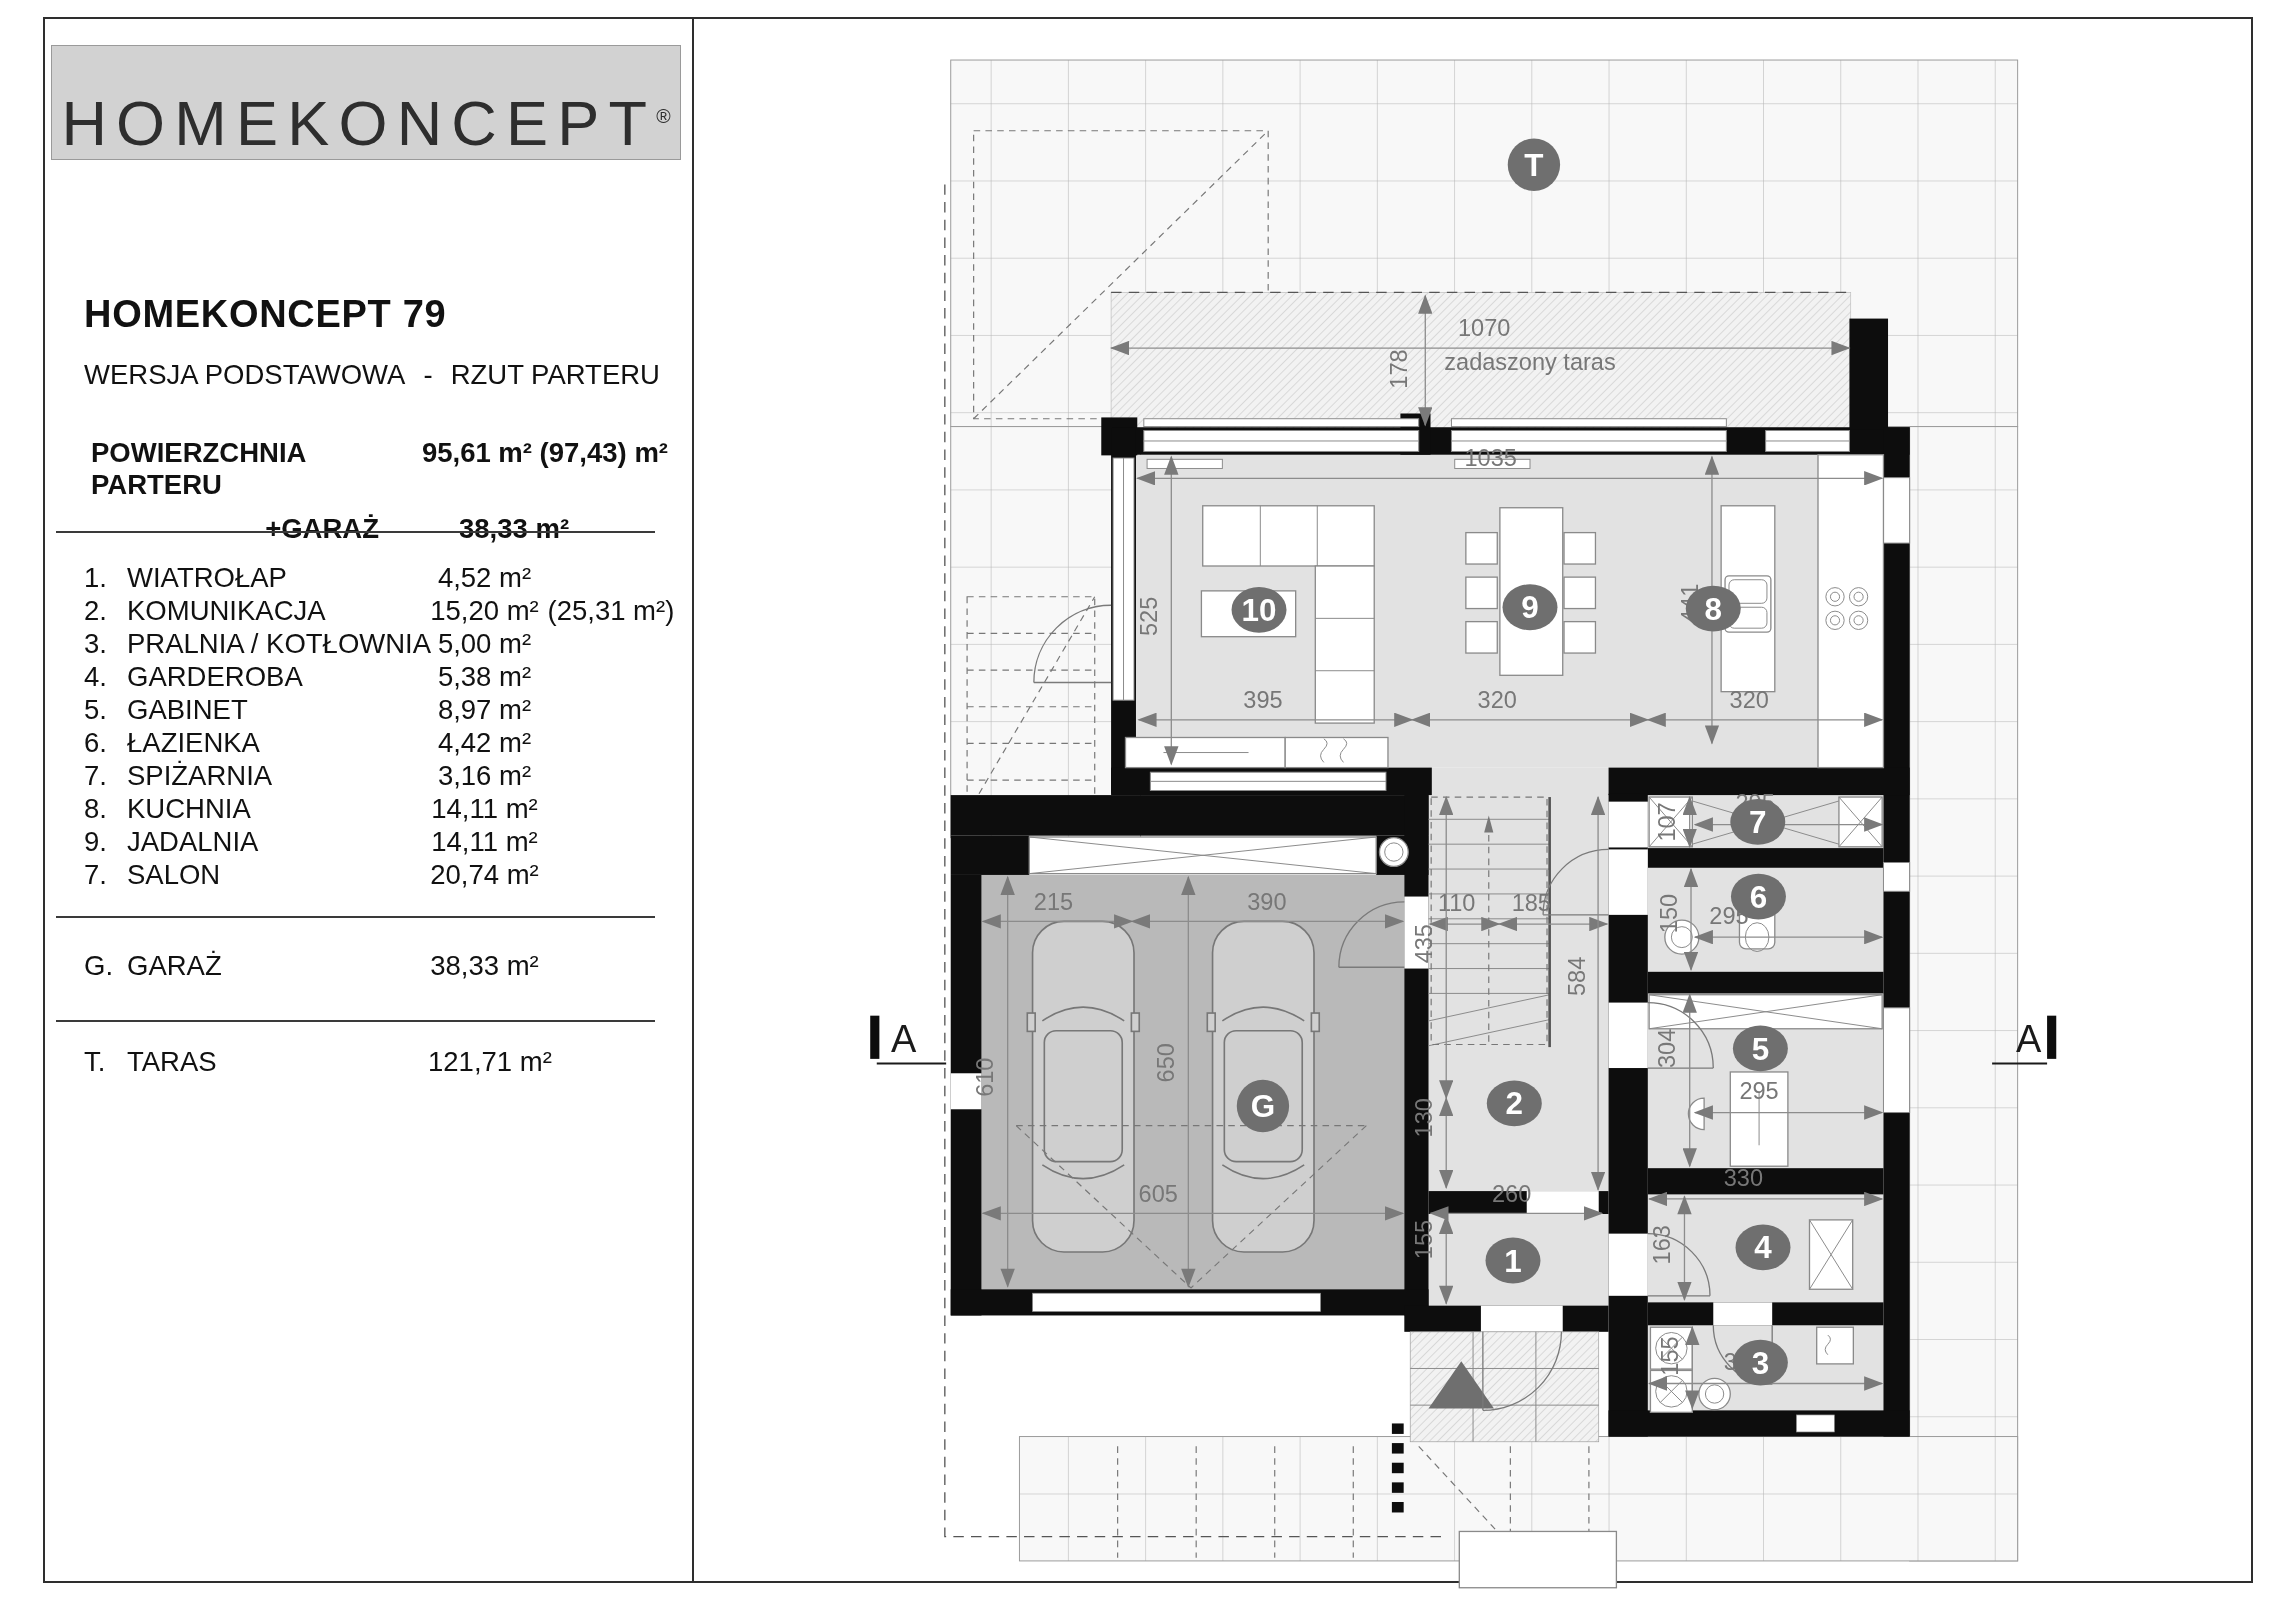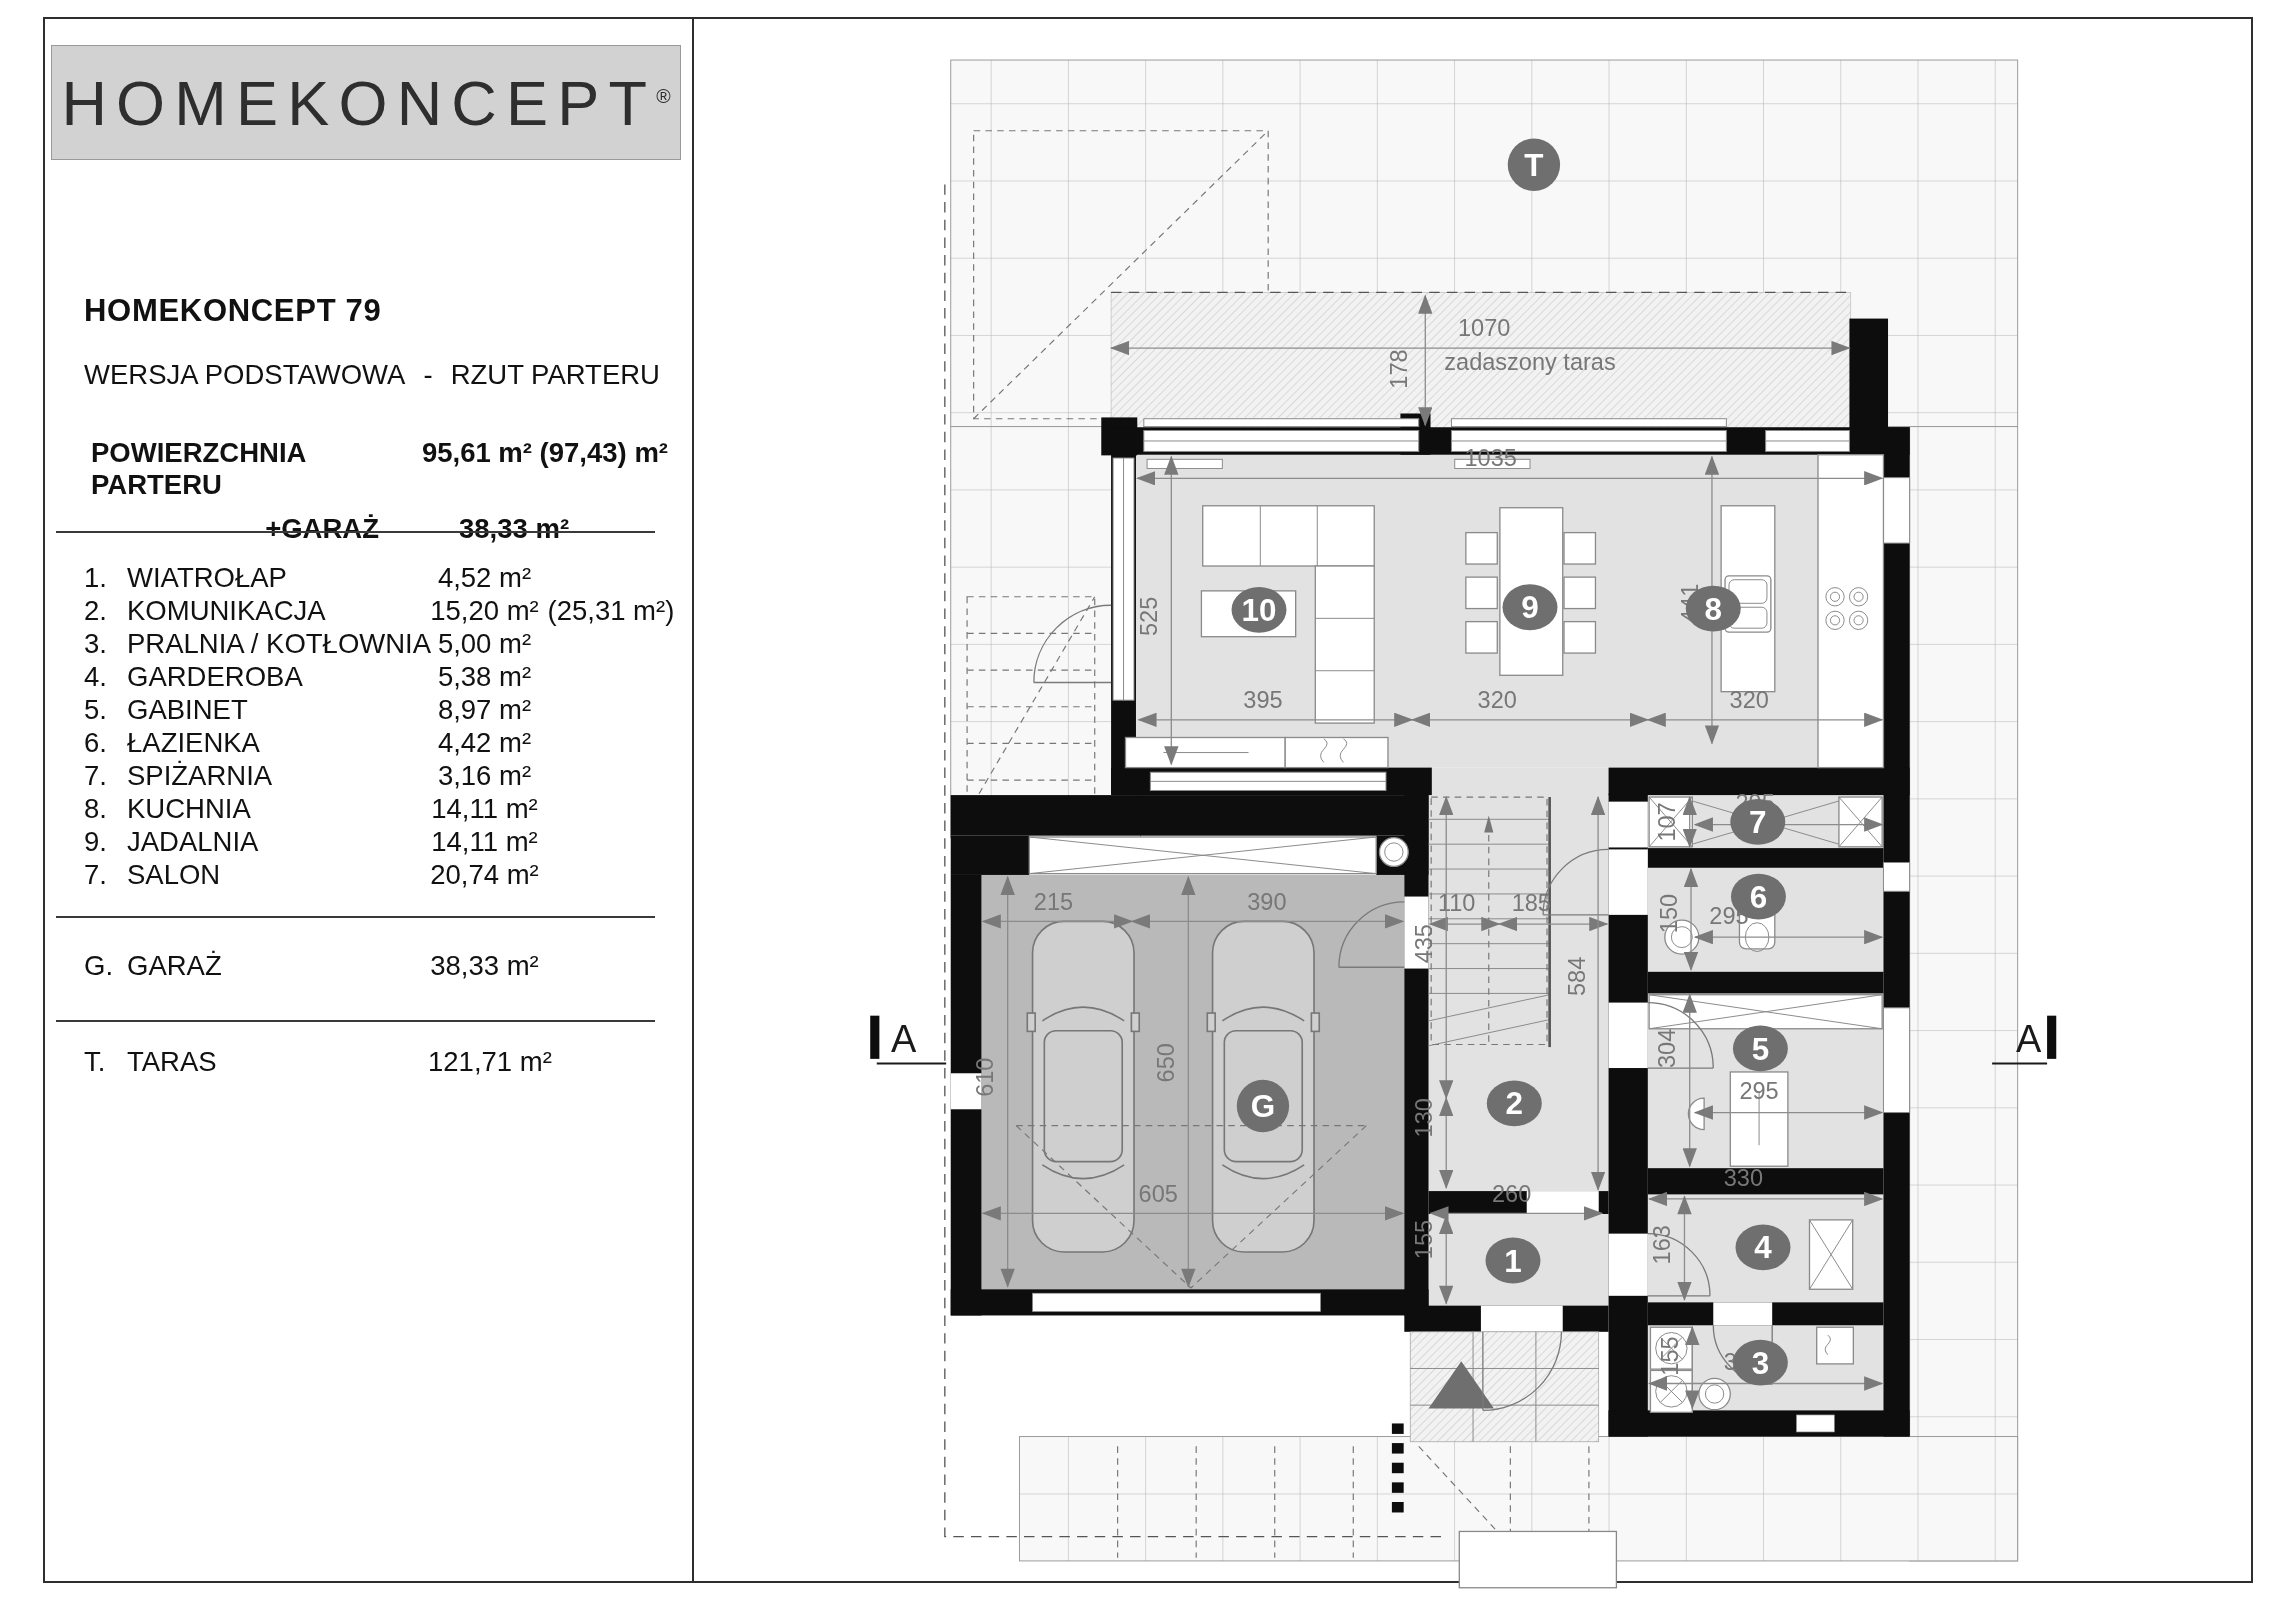--- a/index.html
+++ b/index.html
@@ -1,23 +1,23 @@
 <!DOCTYPE html>
 <html style="font-size:10.5px"><head>
 <meta charset="utf-8">
 <style>
   html,body{margin:0;padding:0;background:#fff;}
   body{width:2295px;height:1623px;position:relative;font-family:"Liberation Sans",sans-serif;color:#111;overflow:hidden;}
   .page-border{position:absolute;left:43px;top:17px;width:2210px;height:1566px;border:2px solid #2e2e2e;box-sizing:border-box;}
   .panel-divider{position:absolute;left:692px;top:17px;width:2px;height:1566px;background:#2e2e2e;}
   
-  .logo-box{position:absolute;left:51px;top:45px;width:630px;height:115px;background:#d2d2d2;border:0.7px solid #9a9a9a;box-sizing:border-box;display:flex;align-items:center;justify-content:center;}
+  .logo-box{position:absolute;left:51px;top:45px;width:630px;height:115px;background:#d2d2d2;border:0.7px solid #9a9a9a;box-sizing:border-box;display:flex;align-items:flex-end;justify-content:center;}
   .logo-text{font-size:63px;letter-spacing:9.2px;color:#2e2e2e;font-weight:400;white-space:nowrap;}
   .logo-r{font-size:19.6px;vertical-align:super;letter-spacing:0;color:#2e2e2e;}
-  .title{position:absolute;left:84px;top:293px;font-size:31px;font-weight:bold;letter-spacing:0.7px;}
+  .title{position:absolute;left:84px;top:293px;font-size:38px;font-weight:bold;letter-spacing:0.7px;}
   .subtitle{position:absolute;left:84px;top:359px;width:576px;display:flex;justify-content:space-between;font-size:27.5px;}
   .sum{position:absolute;left:91px;top:437px;width:577px;font-size:27.5px;font-weight:bold;}
   .sumrow{display:flex;margin-bottom:11.8px;}
   .sumlabel{width:288px;}
   .sumlabel.right{text-align:right;}
   .sumval{margin-left:80px;white-space:nowrap;}
   .hline{position:absolute;left:56px;width:599px;height:2px;background:#3a3a3a;}
   .rooms{position:absolute;left:84px;top:562px;font-size:27.5px;}
   .room-row{display:flex;height:33px;align-items:baseline;}
   .room-no{width:43px;}

